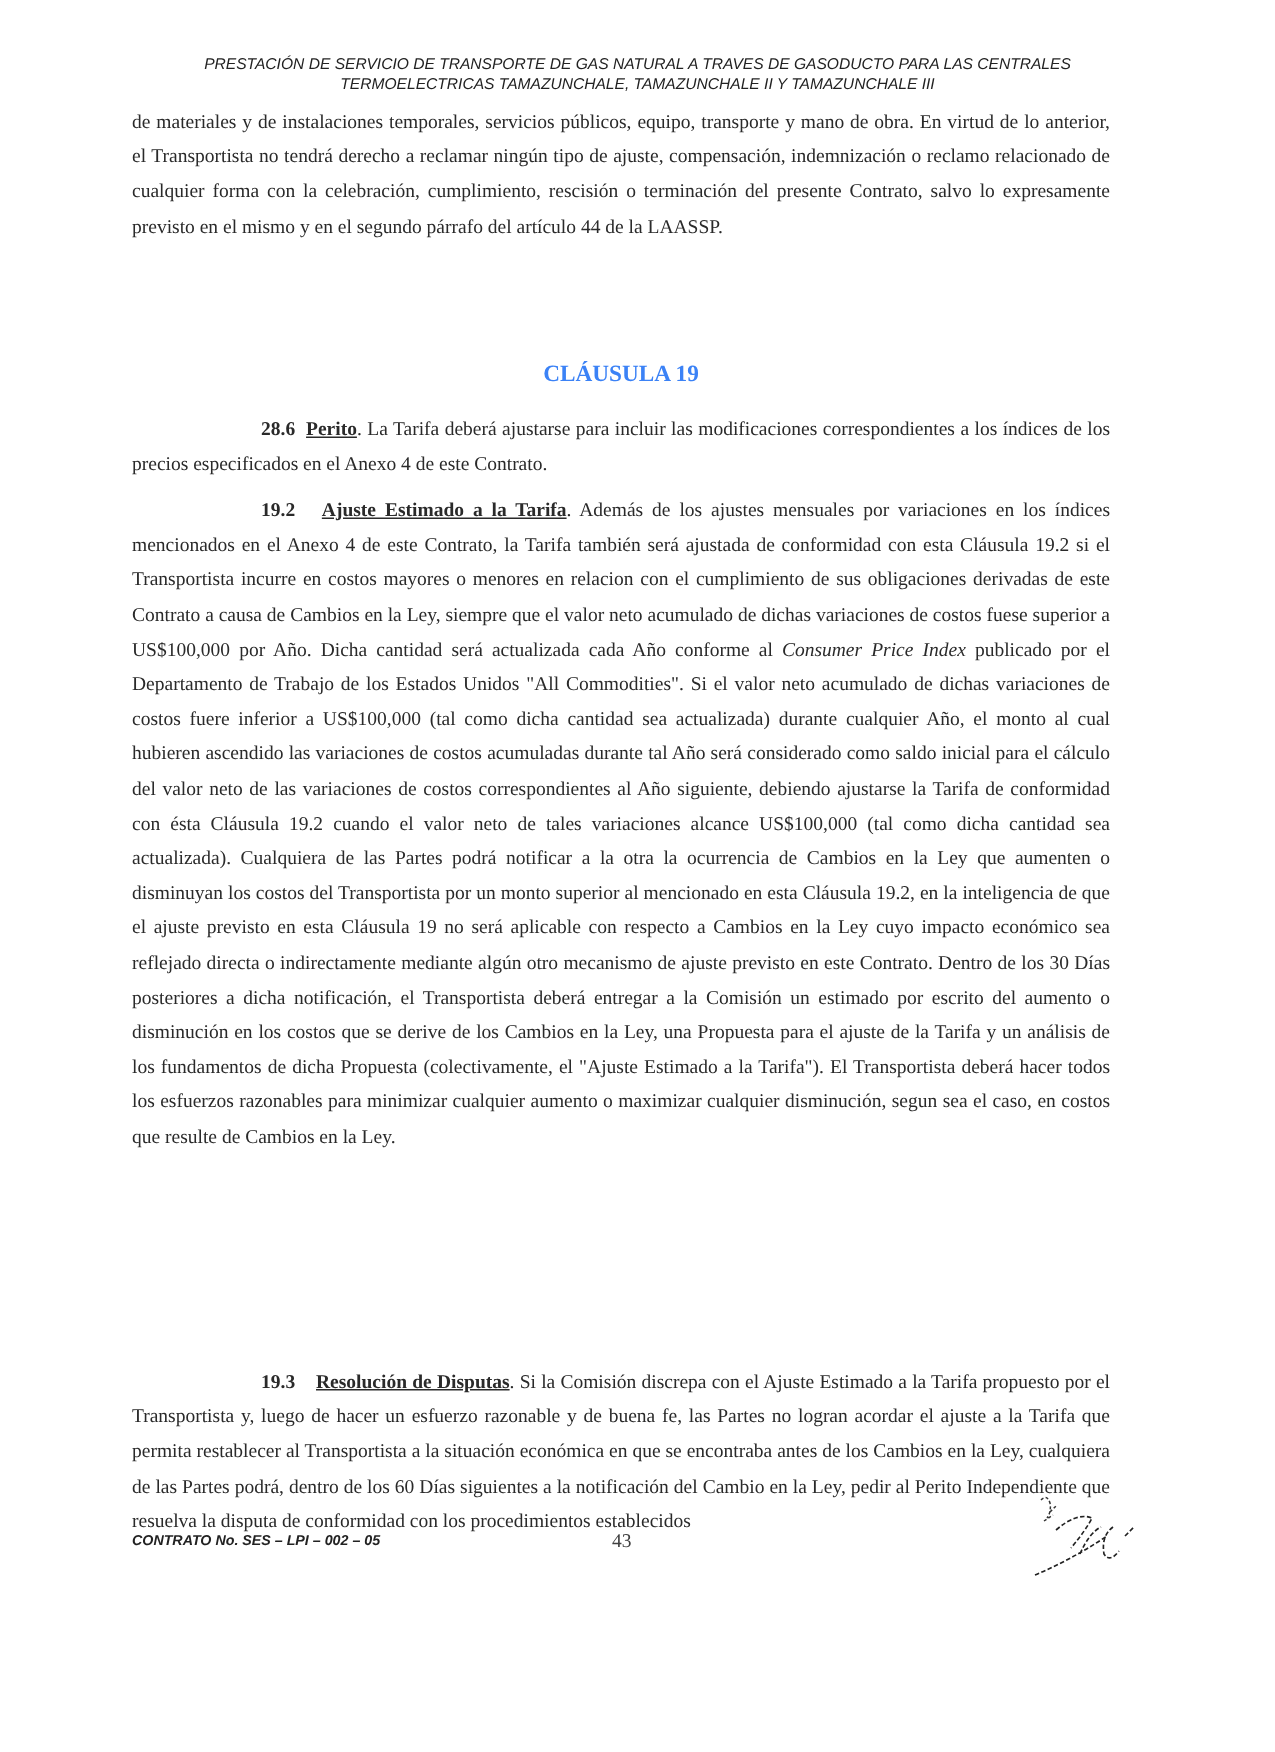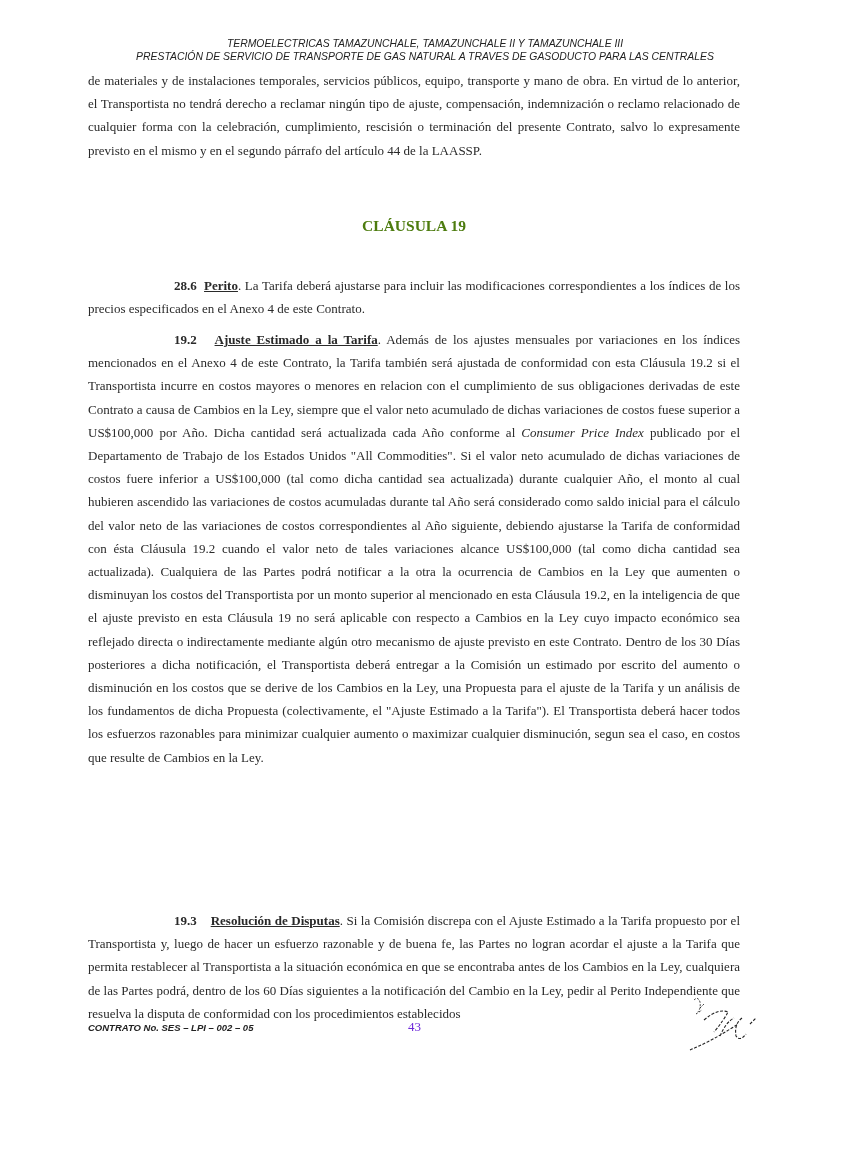--- a/index.html
+++ b/index.html
@@ -3,36 +3,36 @@
 <meta charset="utf-8">
 <style>
   html, body { margin:0; padding:0; background:#ffffff; }
   body { width:850px; height:1168px; position:relative; overflow:hidden; color:#1a1a1a; }
   .header { position:absolute; top:37px; left:60px; width:730px; text-align:center;
     font-family:"Liberation Sans", sans-serif; font-style:italic; font-size:10.4px; line-height:13px; color:#222; }
   .body-text { position:absolute; left:88px; width:652px;
     font-family:"Liberation Serif", serif; font-size:13px; line-height:23.2px; text-align:justify; color:#2a2a2a; }
   .p { margin:0; }
   .heading { position:absolute; left:88px; width:652px; text-align:center;
-    font-family:"Liberation Serif", serif; font-weight:bold; font-size:15.5px; line-height:22px; color:#4d7c0f; }
+    font-family:"Liberation Serif", serif; font-weight:bold; font-size:15.5px; line-height:22px; color:#3b82f6;margin-top:24px; }
   .heading .u { text-decoration:underline; }
   .num { font-weight:bold; display:inline-block; }
   .title { font-weight:bold; text-decoration:underline; }
   .ind { display:inline-block; width:86px; }
   .footer-left { position:absolute; left:88px; top:1022px; font-family:"Liberation Sans", sans-serif;
     font-style:italic; font-size:9.5px; color:#222;font-weight:bold; }
-  .footer-page { position:absolute; left:408px; top:1019px; font-family:"Liberation Serif", serif; font-size:13px; color:#6d28d9; }
+  .footer-page { position:absolute; left:408px; top:1019px; font-family:"Liberation Serif", serif; font-size:13px; color:#404040; }
   .sig { position:absolute; }
 </style>
 </head>
 <body>
 
 <div class="header">
+  <div>PRESTACIÓN DE SERVICIO DE TRANSPORTE DE GAS NATURAL A TRAVES DE GASODUCTO PARA LAS CENTRALES</div>
   <div>TERMOELECTRICAS TAMAZUNCHALE, TAMAZUNCHALE II Y TAMAZUNCHALE III</div>
-  <div>PRESTACIÓN DE SERVICIO DE TRANSPORTE DE GAS NATURAL A TRAVES DE GASODUCTO PARA LAS CENTRALES</div>
 </div>
 
 <div class="body-text" style="top:69px;">
   <p class="p">de materiales y de instalaciones temporales, servicios públicos, equipo, transporte y mano de obra. En virtud de lo anterior, el Transportista no tendrá derecho a reclamar ningún tipo de ajuste, compensación, indemnización o reclamo relacionado de cualquier forma con la celebración, cumplimiento, rescisión o terminación del presente Contrato, salvo lo expresamente previsto en el mismo y en el segundo párrafo del artículo 44 de la LAASSP.</p>
 </div>
 
 <div class="heading" style="top:215px;">
   <div>CLÁUSULA 19</div>
 </div>
 

